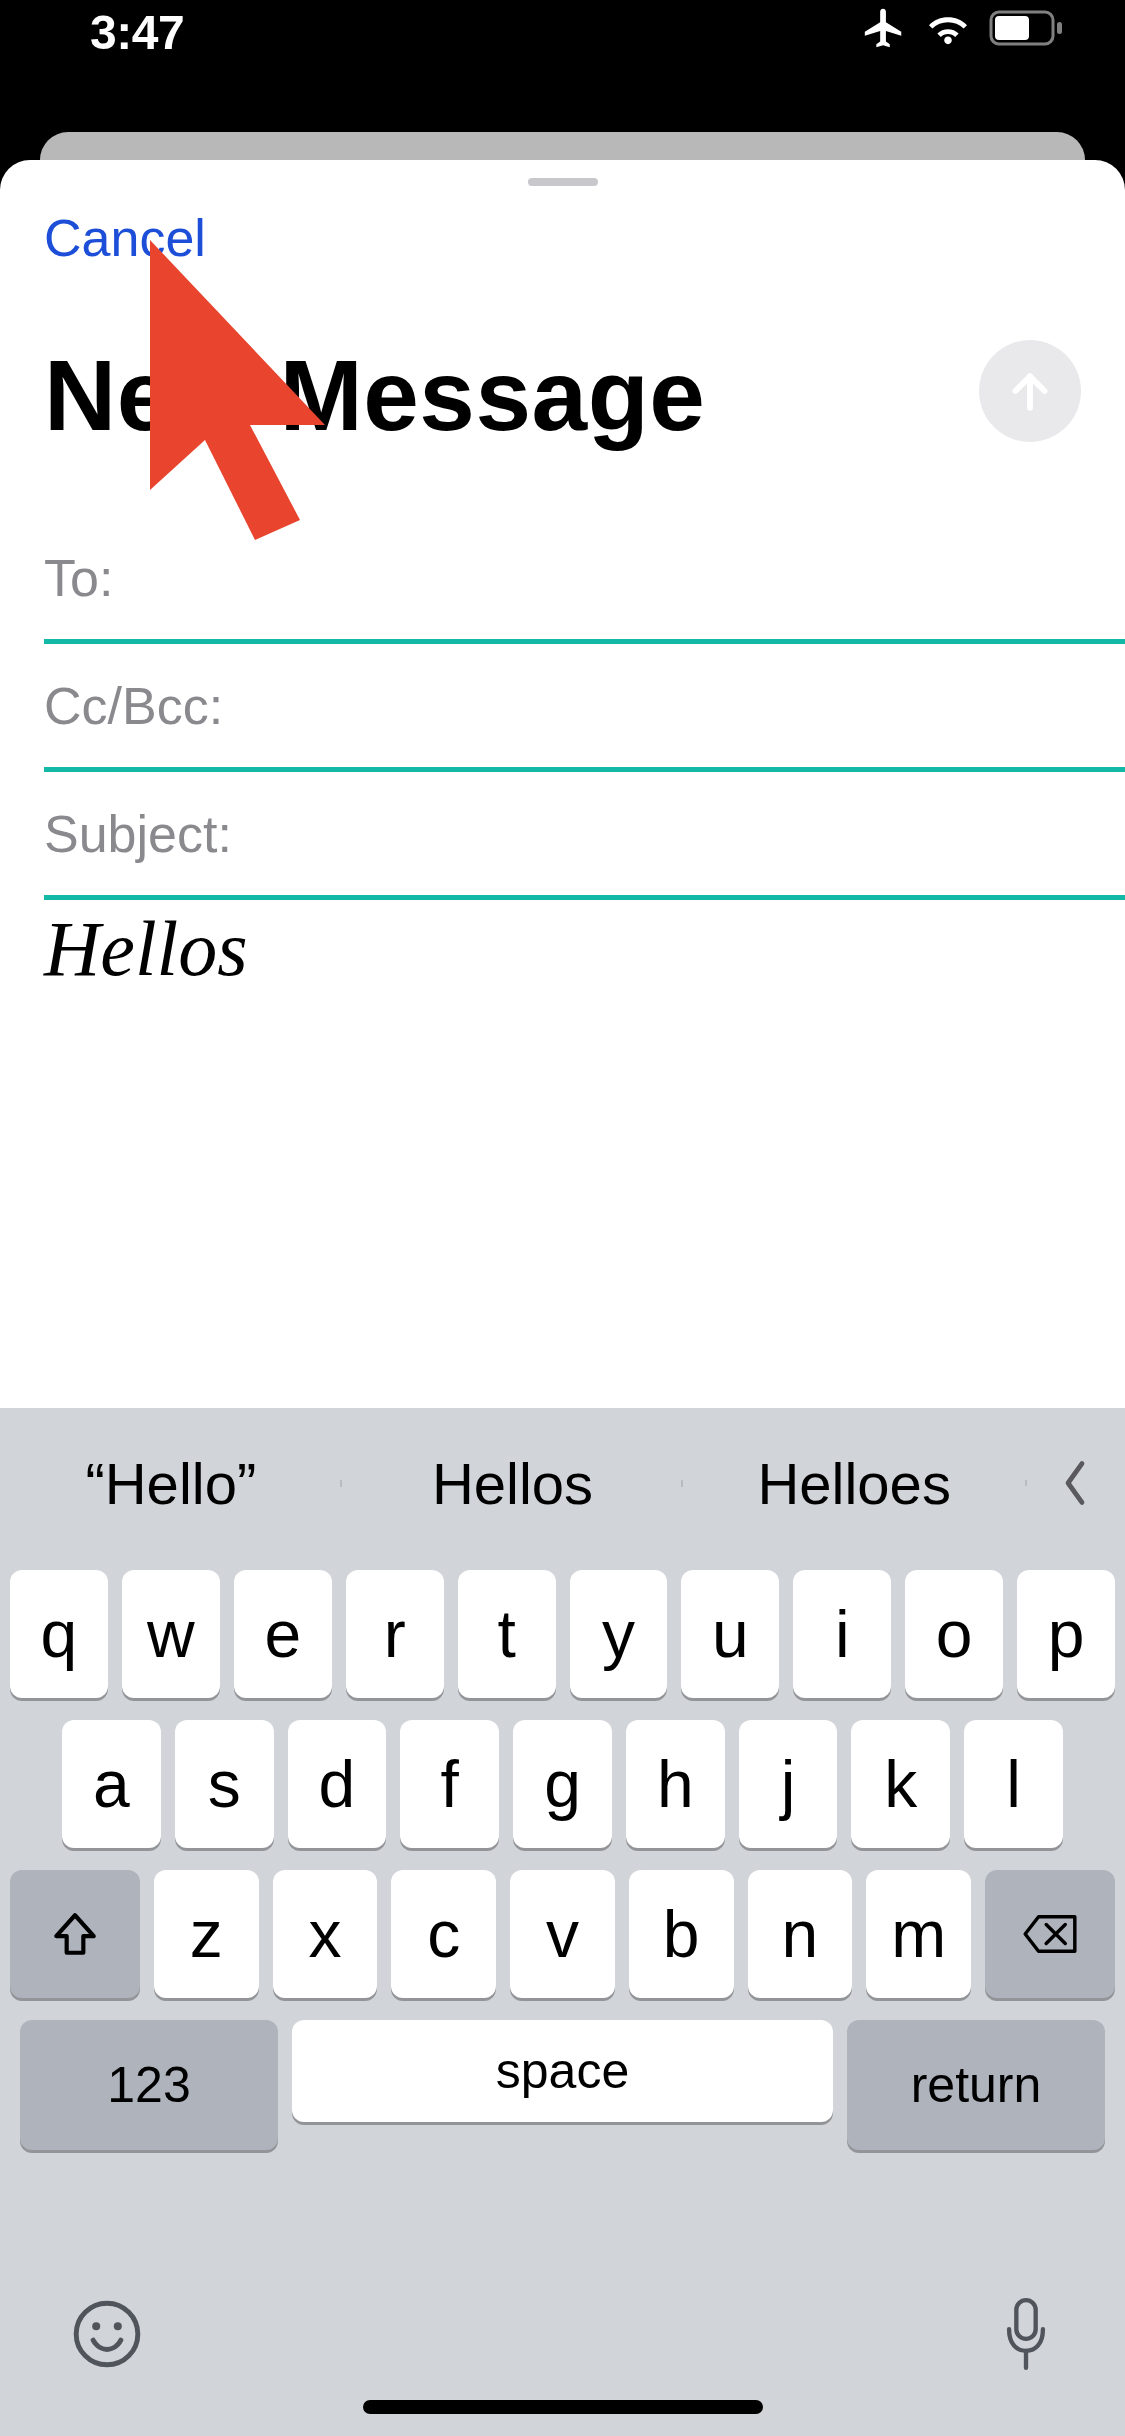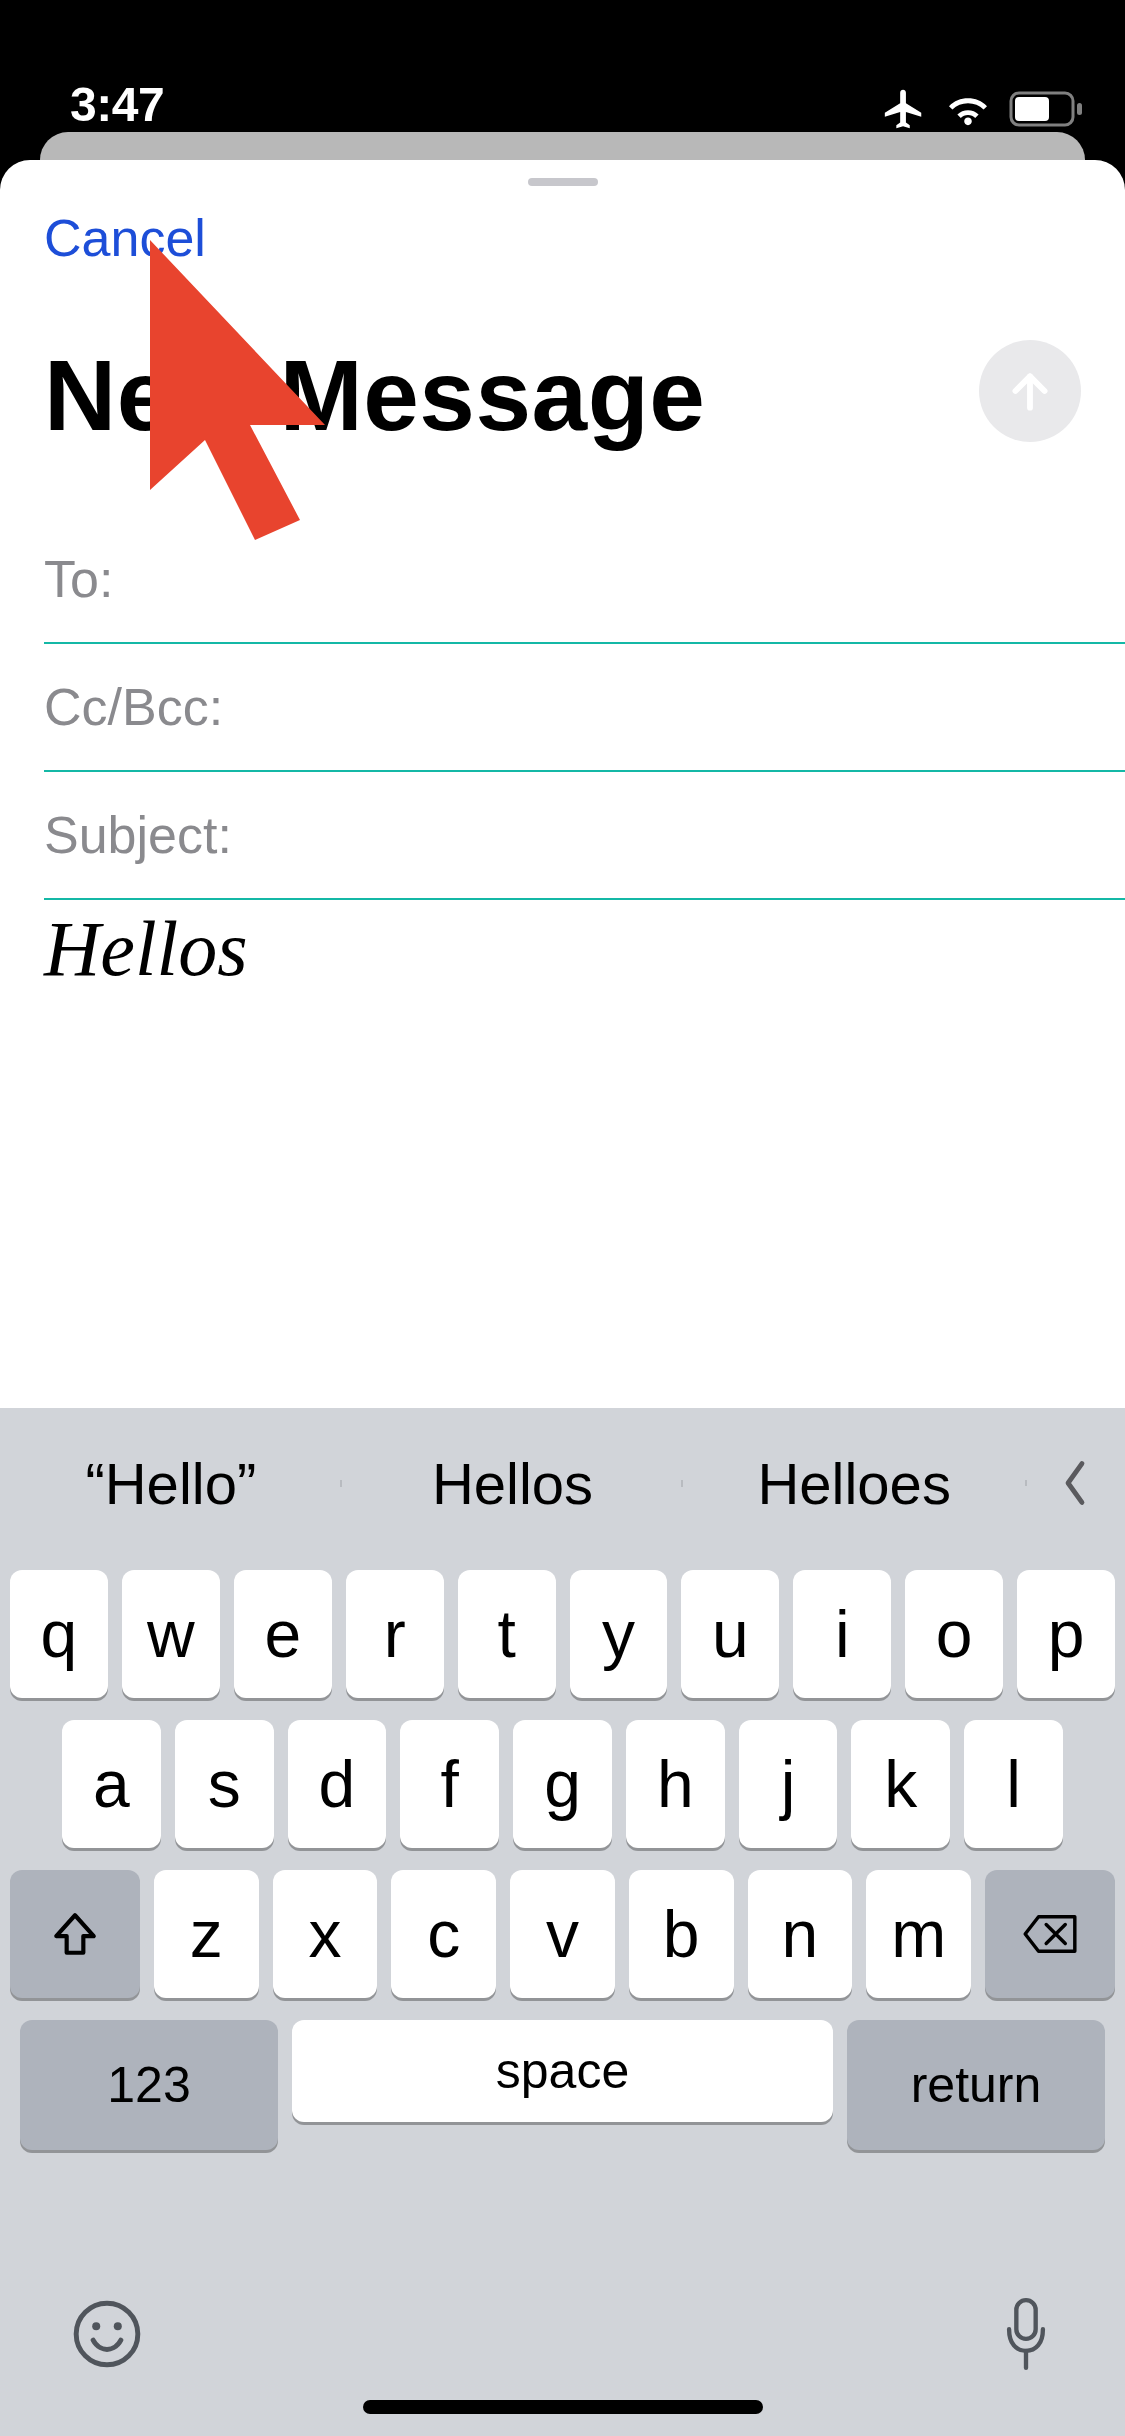--- a/index.html
+++ b/index.html
@@ -1,37 +1,37 @@
 <!DOCTYPE html>
 <html><head>
   <meta charset="utf-8">
   <style>
     * { margin: 0; padding: 0; box-sizing: border-box; -webkit-font-smoothing: antialiased; }
     html, body { width: 1125px; height: 2436px; overflow: hidden; font-family: -apple-system, "Helvetica Neue", Helvetica, Arial, sans-serif; background: #000; }
     
     
-    .status-bar { position: absolute; top: 0; left: 0; right: 0; height: 132px; background: #000; color: #fff; display: flex; align-items: flex-end; justify-content: space-between; padding: 0 40px; }
+    .status-bar { position: absolute; top: 0; left: 0; right: 0; height: 132px; background: #000; color: #fff; display: flex; align-items: flex-start; justify-content: space-between; padding: 0 60px; }
     .status-time { font-size: 48px; font-weight: 600; letter-spacing: -0.5px; margin-left: 30px; margin-top: 5px; }
     .status-right { display: flex; align-items: center; gap: 18px; margin-top: 5px; }
     
     
     .back-sheet { position: absolute; top: 132px; left: 40px; right: 40px; height: 40px; background: #b8b8b8; border-radius: 28px 28px 0 0; }
     
     
     .sheet { position: absolute; top: 160px; left: 0; right: 0; bottom: 0; background: #fff; border-radius: 30px 30px 0 0; }
     .grabber { position: absolute; top: 18px; left: 50%; transform: translateX(-50%); width: 70px; height: 8px; background: #c7c7cc; border-radius: 4px; }
     
     .cancel { position: absolute; top: 48px; left: 44px; font-size: 52px; color: #1d4ed8; }
     
     .title { position: absolute; top: 178px; left: 44px; font-size: 100px; font-weight: 700; letter-spacing: 0.5px; color: #000; }
     
     .send-btn { position: absolute; top: 180px; right: 44px; width: 102px; height: 102px; border-radius: 51px; background: #e9e9eb; display: flex; align-items: center; justify-content: center; }
     
     .fields { position: absolute; top: 356px; left: 44px; right: 0; }
-    .field { height: 128px; border-bottom: 2px solid #14b8a6; display: flex; align-items: center; }
+    .field { height: 128px; border-bottom: 5px solid #14b8a6; display: flex; align-items: center; }
     .field-label { font-size: 52px; color: #8a8a8e; }
     
     .body-area { position: absolute; top: 744px; left: 44px; right: 44px; }
     .body-text { font-family: 'Brush Script MT', 'Snell Roundhand', cursive; font-size: 78px; font-style: italic; color: #000; }
     
     
     .cursor-overlay { position: absolute; top: 230px; left: 110px; z-index: 100; }
     
     
     .keyboard { position: absolute; bottom: 0; left: 0; right: 0; height: 1028px; background: #d1d4d9; }

